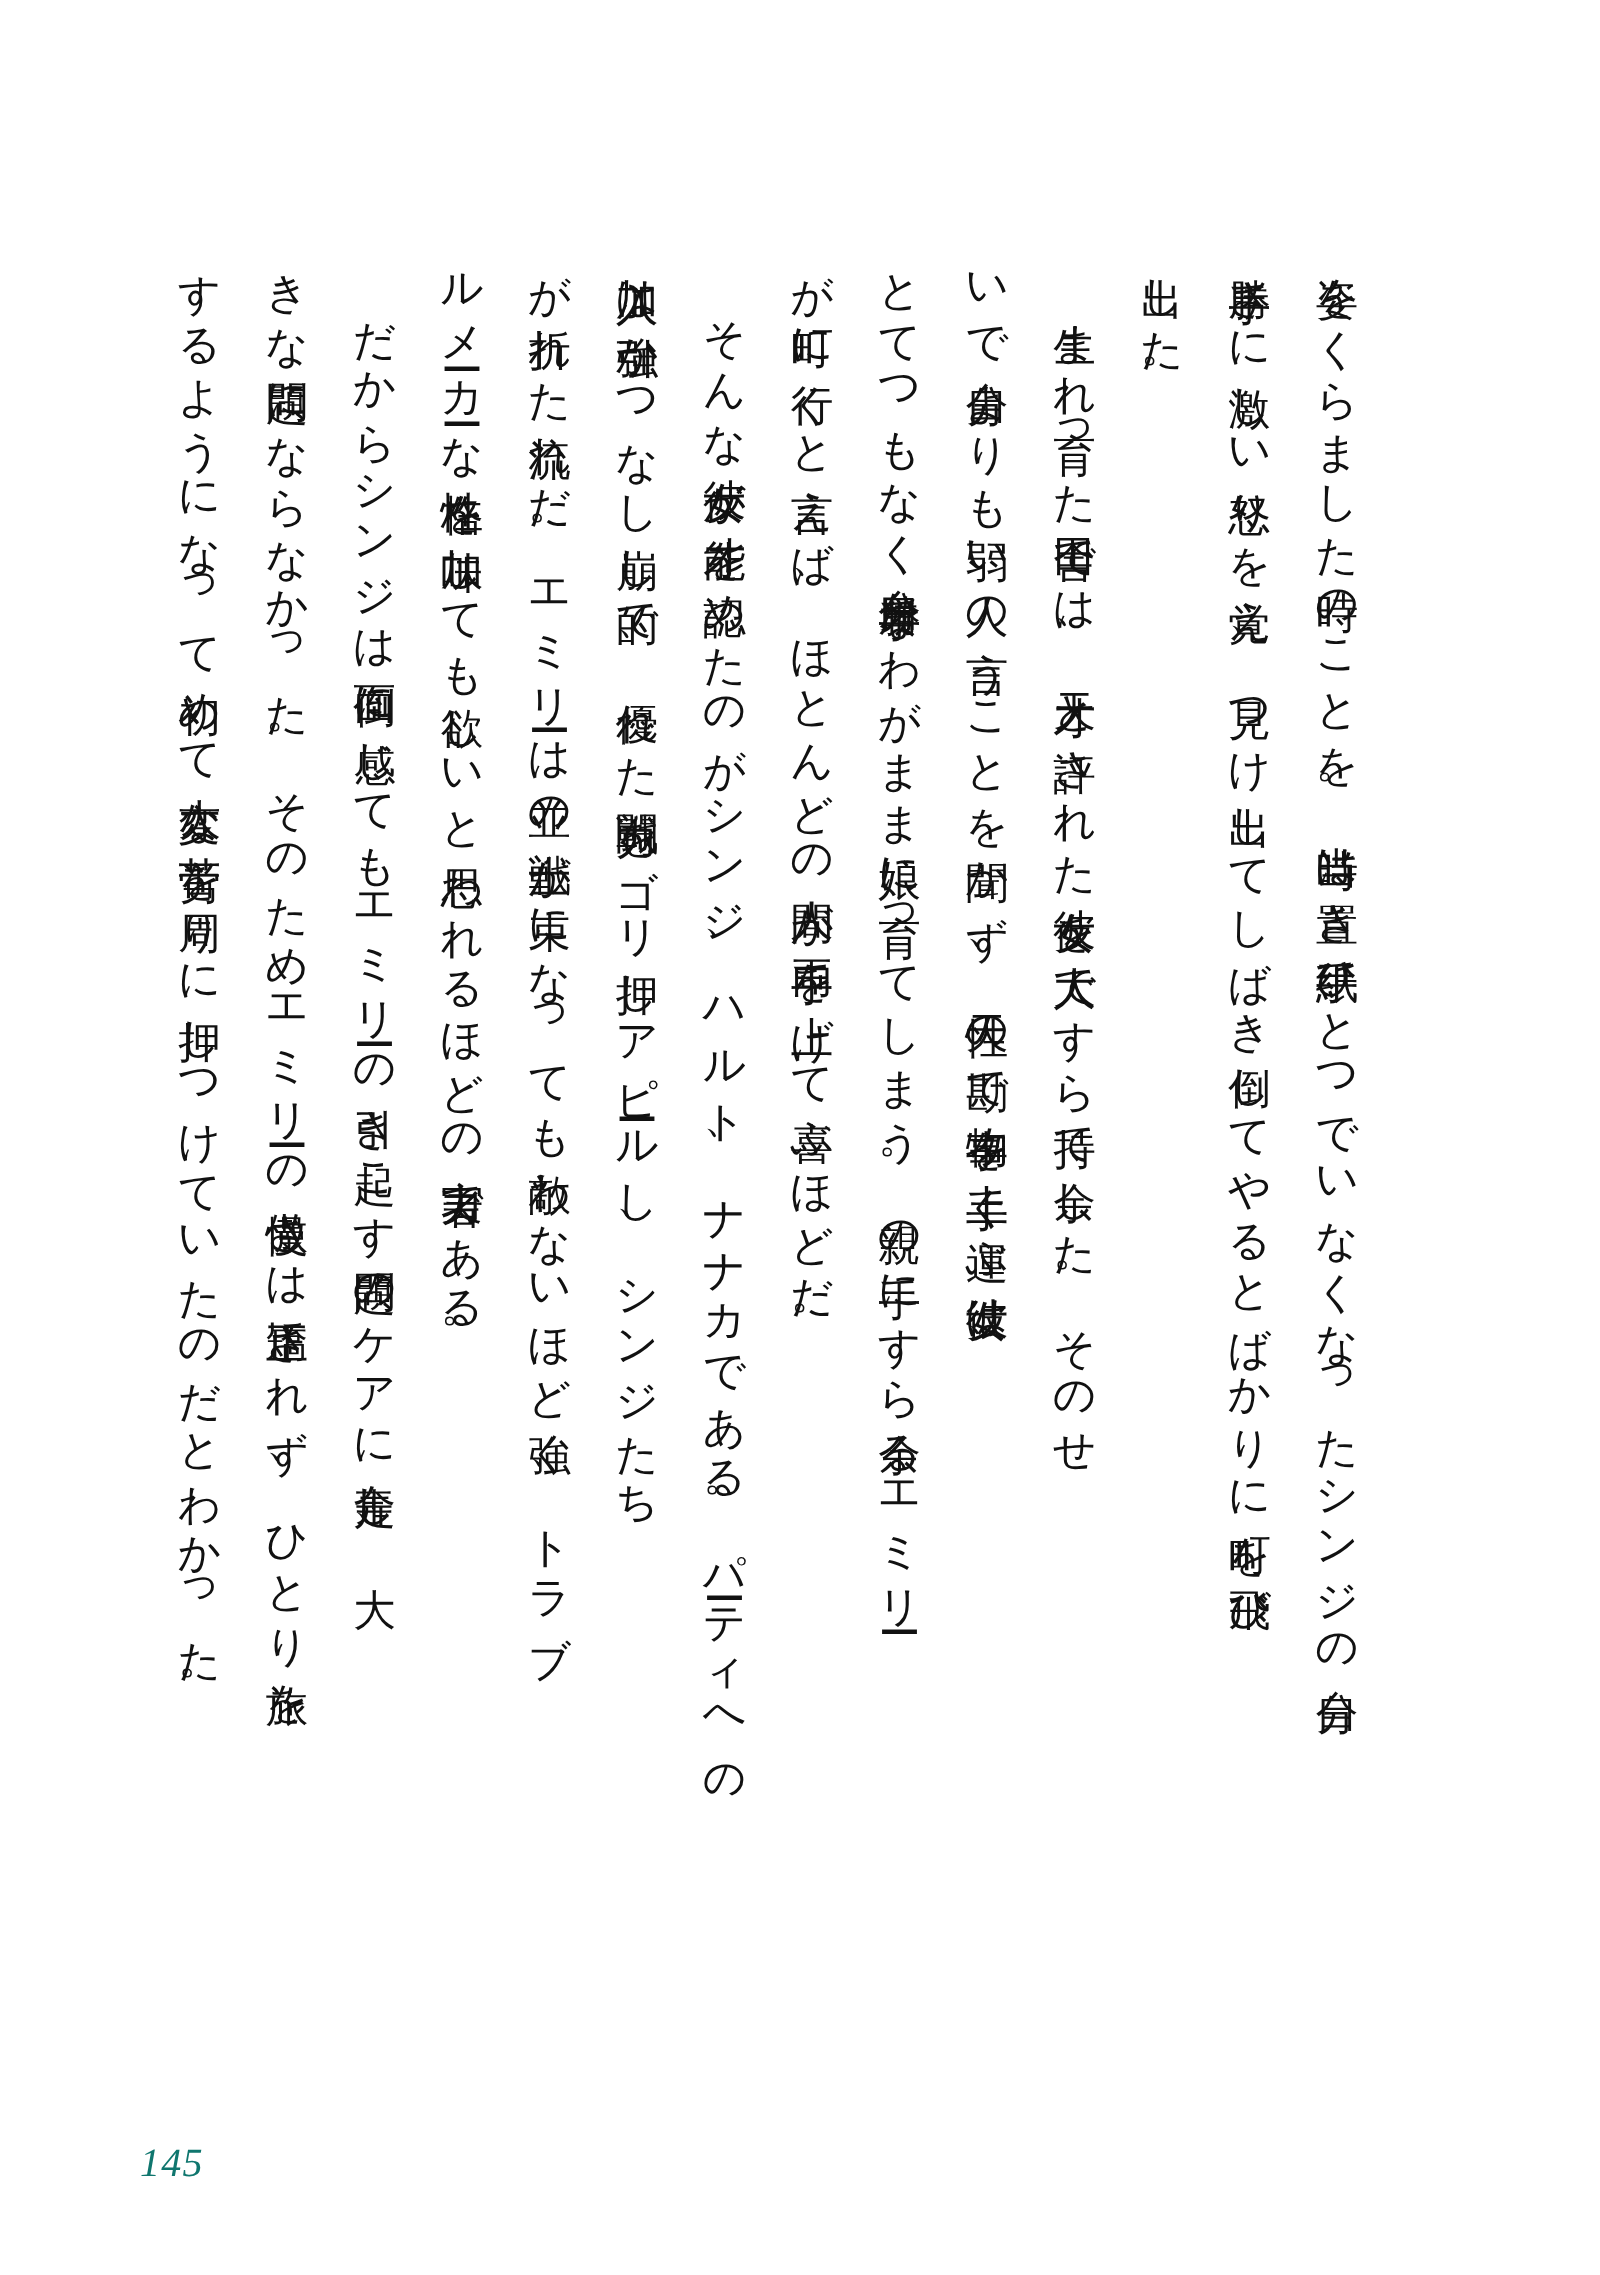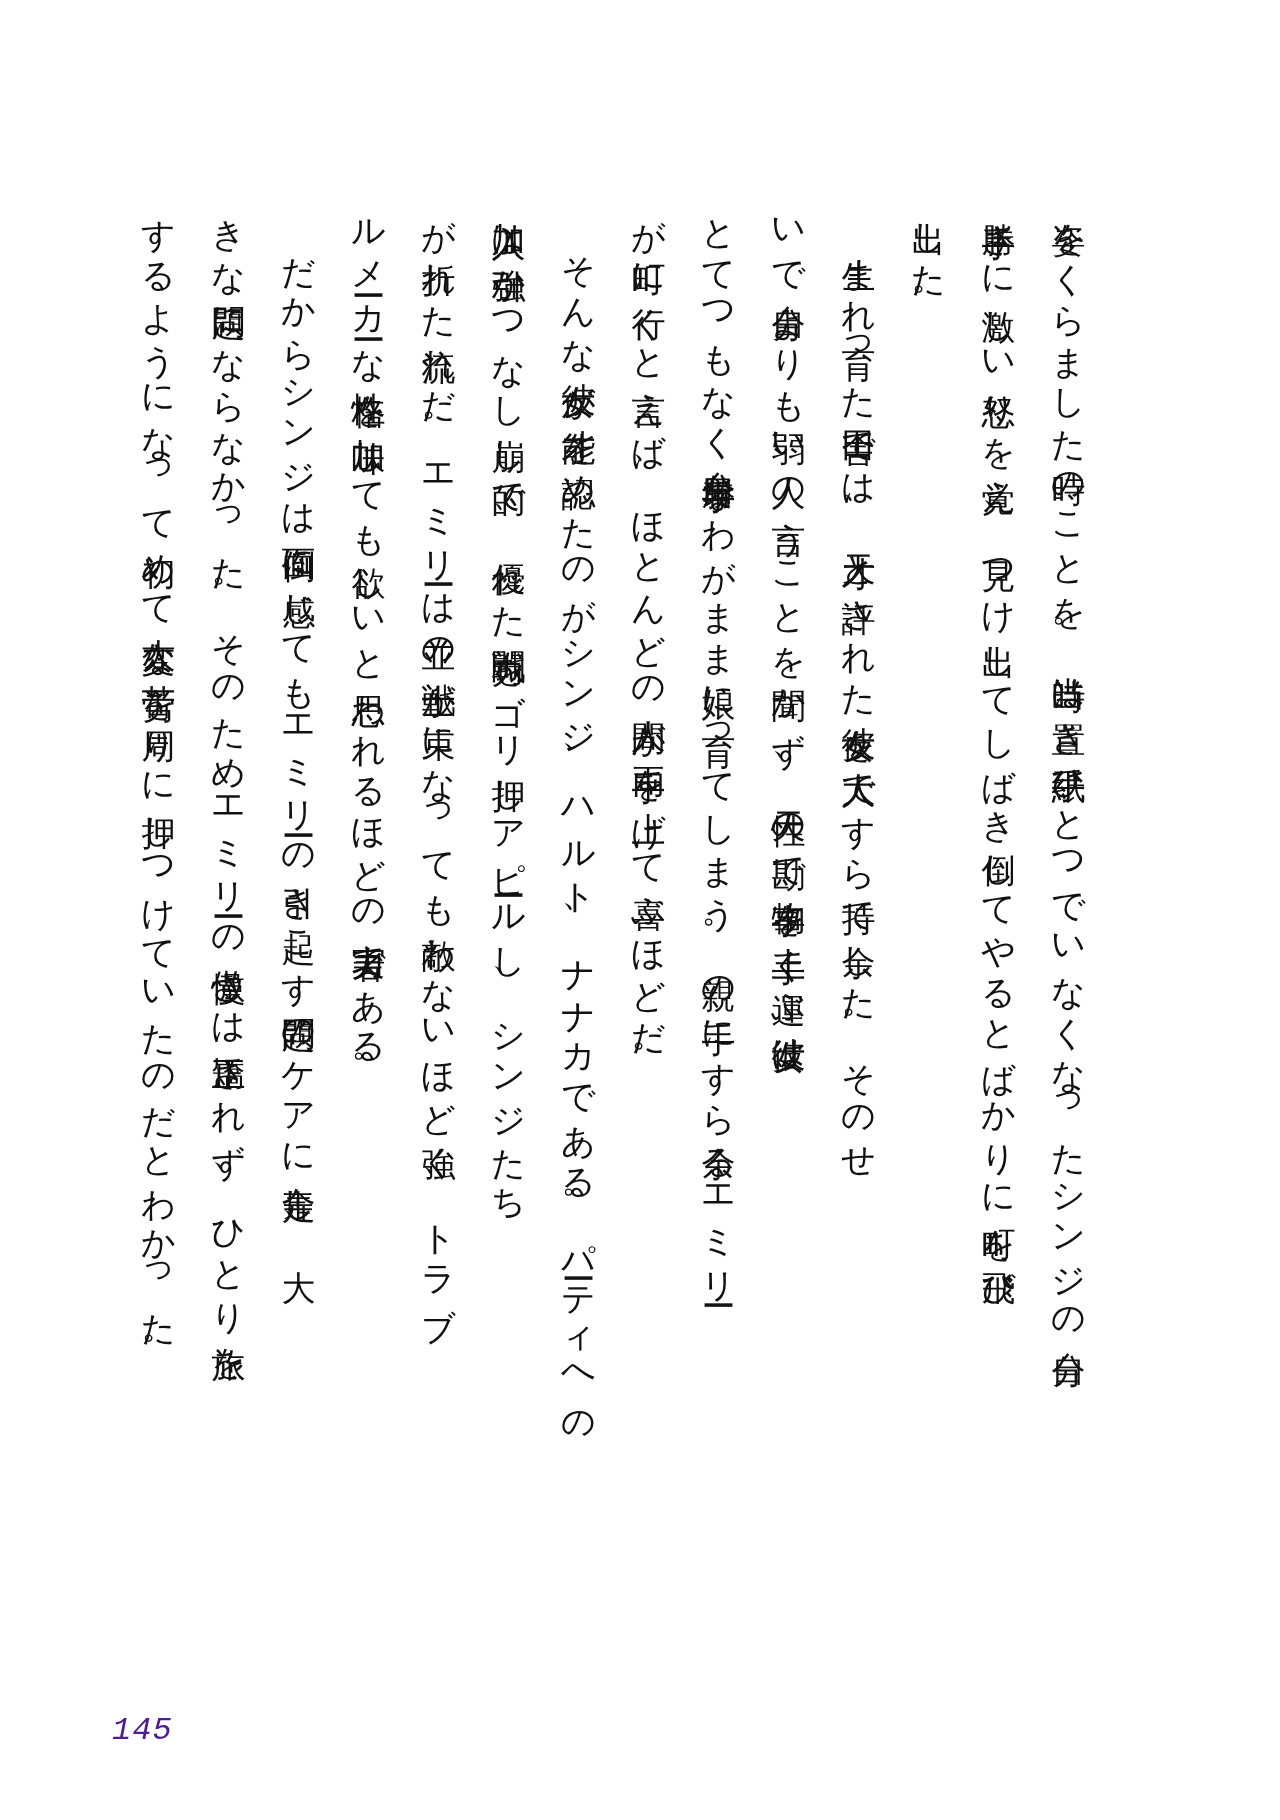--- a/index.html
+++ b/index.html
@@ -35,22 +35,22 @@
     color: #111111;
     white-space: nowrap;
     font-family: "DejaVu Serif", "Liberation Serif", serif;
   }
   .pagenum {
     position: absolute;
     left: 112px;
     top: 1712px;
     font-size: 32px;
     font-style: italic;
-    color: #4c1d95;
-    font-family: Liberation Mono, monospace;
+    color: #0f766e;
+    font-family: Liberation Serif, serif;
     letter-spacing: 1px;
   }
 </style>
 </head>
 <body>
 
 <div class="page">
   <div class="textblock" id="textblock">
       <div class="tcol">姿をくらました時のことを。当時は置き手紙ひとつでいなくなったシンジの自分</div>
       <div class="tcol">勝手さに激しい怒りを覚え、見つけ出してしばき倒してやるとばかりに町を飛び</div>

